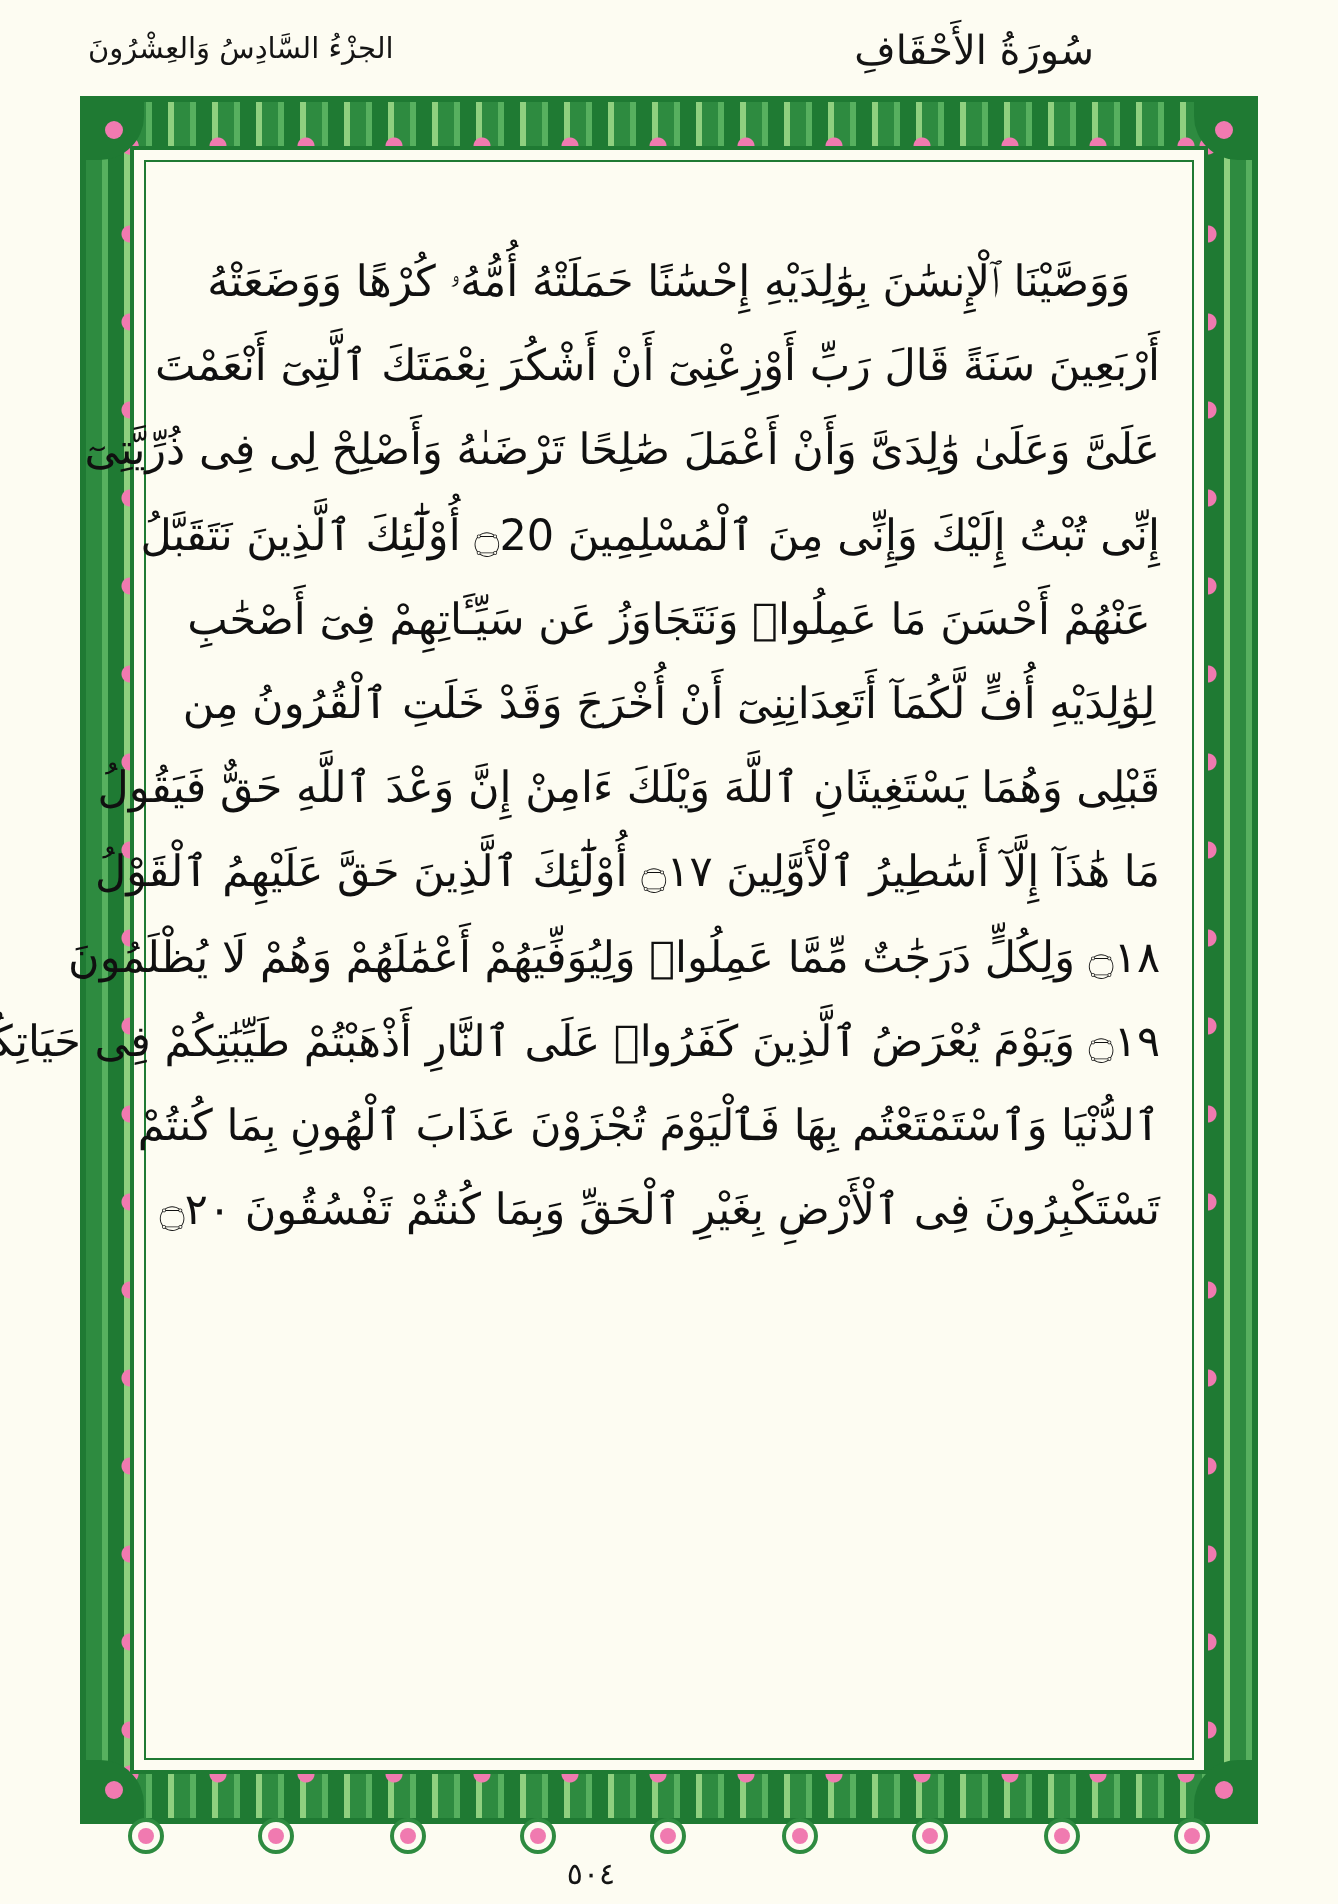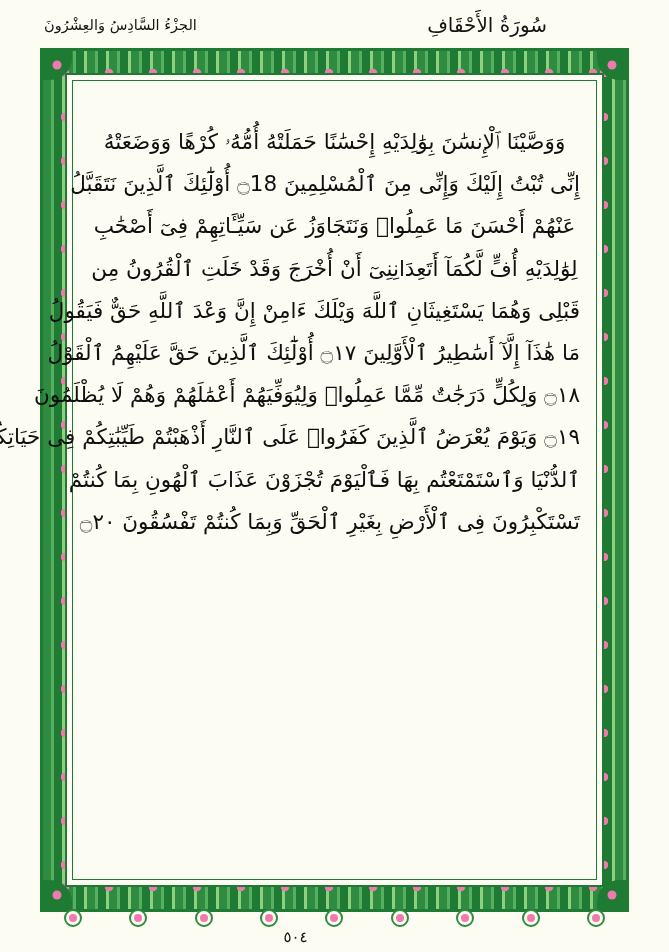--- a/index.html
+++ b/index.html
@@ -209,21 +209,23 @@
       </div>
     <div class="corner br">
         <span class="corner-dot"></span>
       </div>
 
     <div class="frame-inner">
       <div class="frame-inner2"></div>
 
       <div class="text-area">
         <div class="aya-line">وَوَصَّيْنَا ٱلْإِنسَٰنَ بِوَٰلِدَيْهِ إِحْسَٰنًا حَمَلَتْهُ أُمُّهُۥ كُرْهًا وَوَضَعَتْهُ</div>
-        <div class="aya-line">إِنِّى تُبْتُ إِلَيْكَ وَإِنِّى مِنَ ٱلْمُسْلِمِينَ ۝18 أُوْلَٰٓئِكَ ٱلَّذِينَ نَتَقَبَّلُ</div>
+        <div class="aya-line">أَرْبَعِينَ سَنَةً قَالَ رَبِّ أَوْزِعْنِىٓ أَنْ أَشْكُرَ نِعْمَتَكَ ٱلَّتِىٓ أَنْعَمْتَ</div>
+        <div class="aya-line">عَلَىَّ وَعَلَىٰ وَٰلِدَىَّ وَأَنْ أَعْمَلَ صَٰلِحًا تَرْضَىٰهُ وَأَصْلِحْ لِى فِى ذُرِّيَّتِىٓ</div>
+        <div class="aya-line">إِنِّى تُبْتُ إِلَيْكَ وَإِنِّى مِنَ ٱلْمُسْلِمِينَ ۝20 أُوْلَٰٓئِكَ ٱلَّذِينَ نَتَقَبَّلُ</div>
         <div class="aya-line">عَنْهُمْ أَحْسَنَ مَا عَمِلُوا۟ وَنَتَجَاوَزُ عَن سَيِّـَٔاتِهِمْ فِىٓ أَصْحَٰبِ</div>
         <div class="aya-line">لِوَٰلِدَيْهِ أُفٍّ لَّكُمَآ أَتَعِدَانِنِىٓ أَنْ أُخْرَجَ وَقَدْ خَلَتِ ٱلْقُرُونُ مِن</div>
         <div class="aya-line">قَبْلِى وَهُمَا يَسْتَغِيثَانِ ٱللَّهَ وَيْلَكَ ءَامِنْ إِنَّ وَعْدَ ٱللَّهِ حَقٌّ فَيَقُولُ</div>
         <div class="aya-line">مَا هَٰذَآ إِلَّآ أَسَٰطِيرُ ٱلْأَوَّلِينَ ۝١٧ أُوْلَٰٓئِكَ ٱلَّذِينَ حَقَّ عَلَيْهِمُ ٱلْقَوْلُ</div>
         <div class="aya-line">۝١٨ وَلِكُلٍّ دَرَجَٰتٌ مِّمَّا عَمِلُوا۟ وَلِيُوَفِّيَهُمْ أَعْمَٰلَهُمْ وَهُمْ لَا يُظْلَمُونَ</div>
         <div class="aya-line">۝١٩ وَيَوْمَ يُعْرَضُ ٱلَّذِينَ كَفَرُوا۟ عَلَى ٱلنَّارِ أَذْهَبْتُمْ طَيِّبَٰتِكُمْ فِى حَيَاتِكُمُ</div>
         <div class="aya-line">ٱلدُّنْيَا وَٱسْتَمْتَعْتُم بِهَا فَٱلْيَوْمَ تُجْزَوْنَ عَذَابَ ٱلْهُونِ بِمَا كُنتُمْ</div>
         <div class="aya-line">تَسْتَكْبِرُونَ فِى ٱلْأَرْضِ بِغَيْرِ ٱلْحَقِّ وَبِمَا كُنتُمْ تَفْسُقُونَ ۝٢٠</div>
       </div>
     </div>

